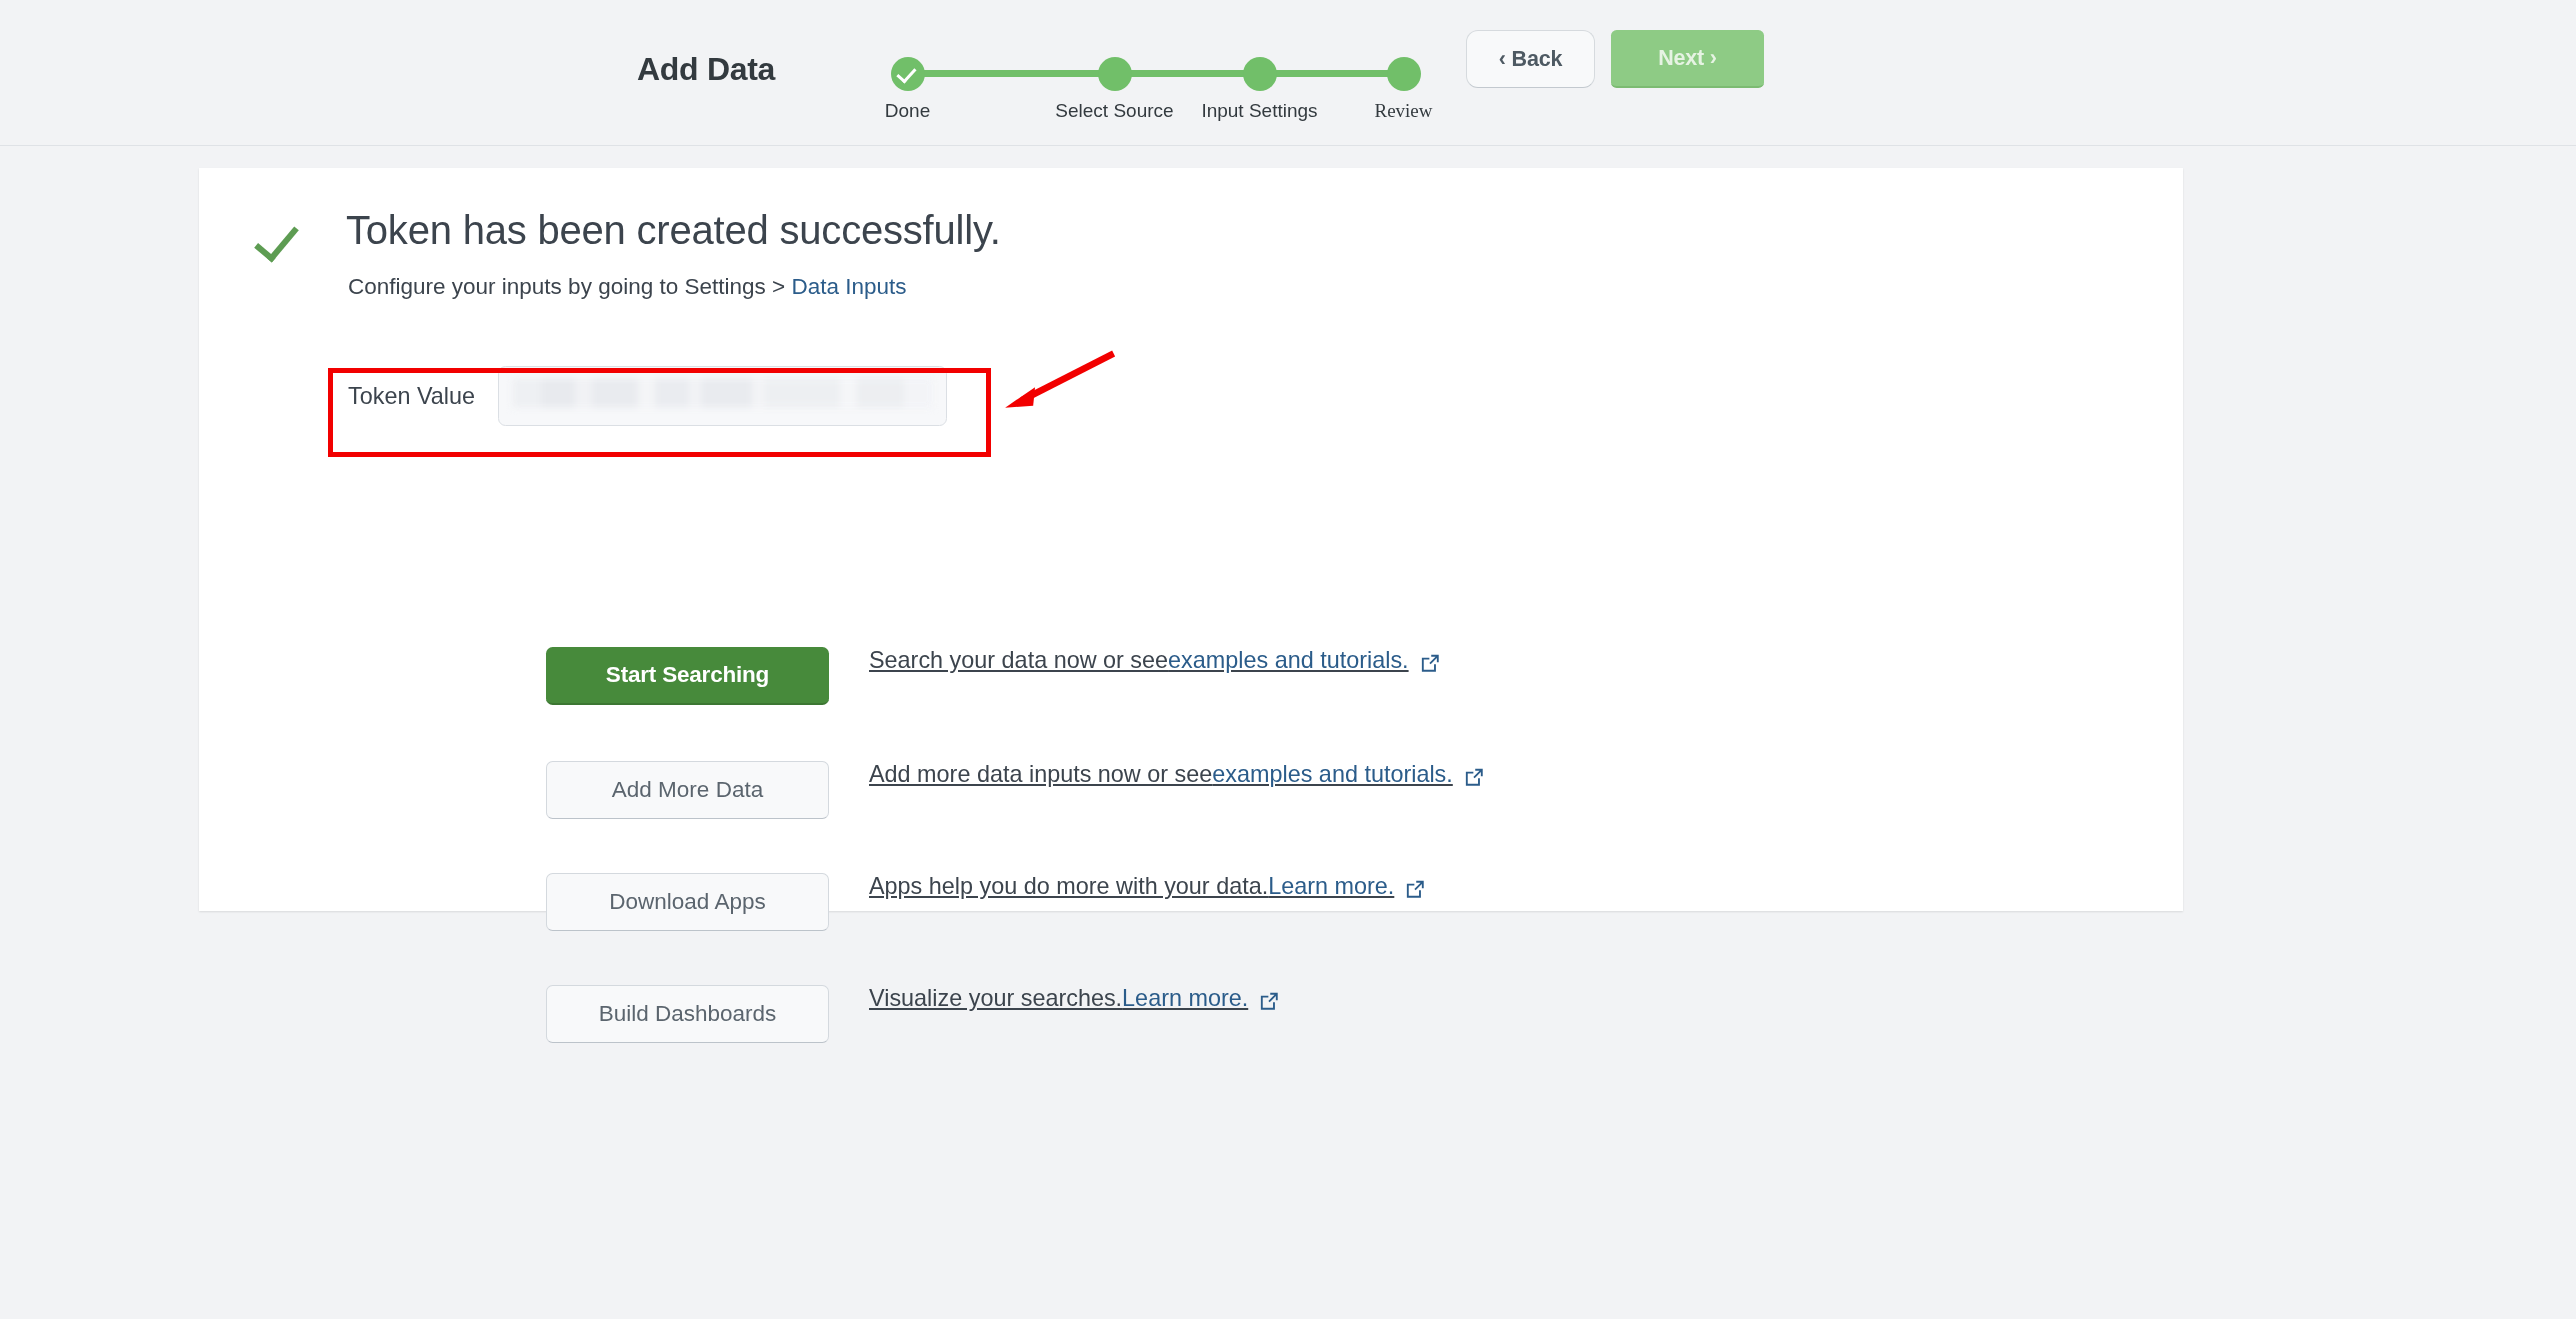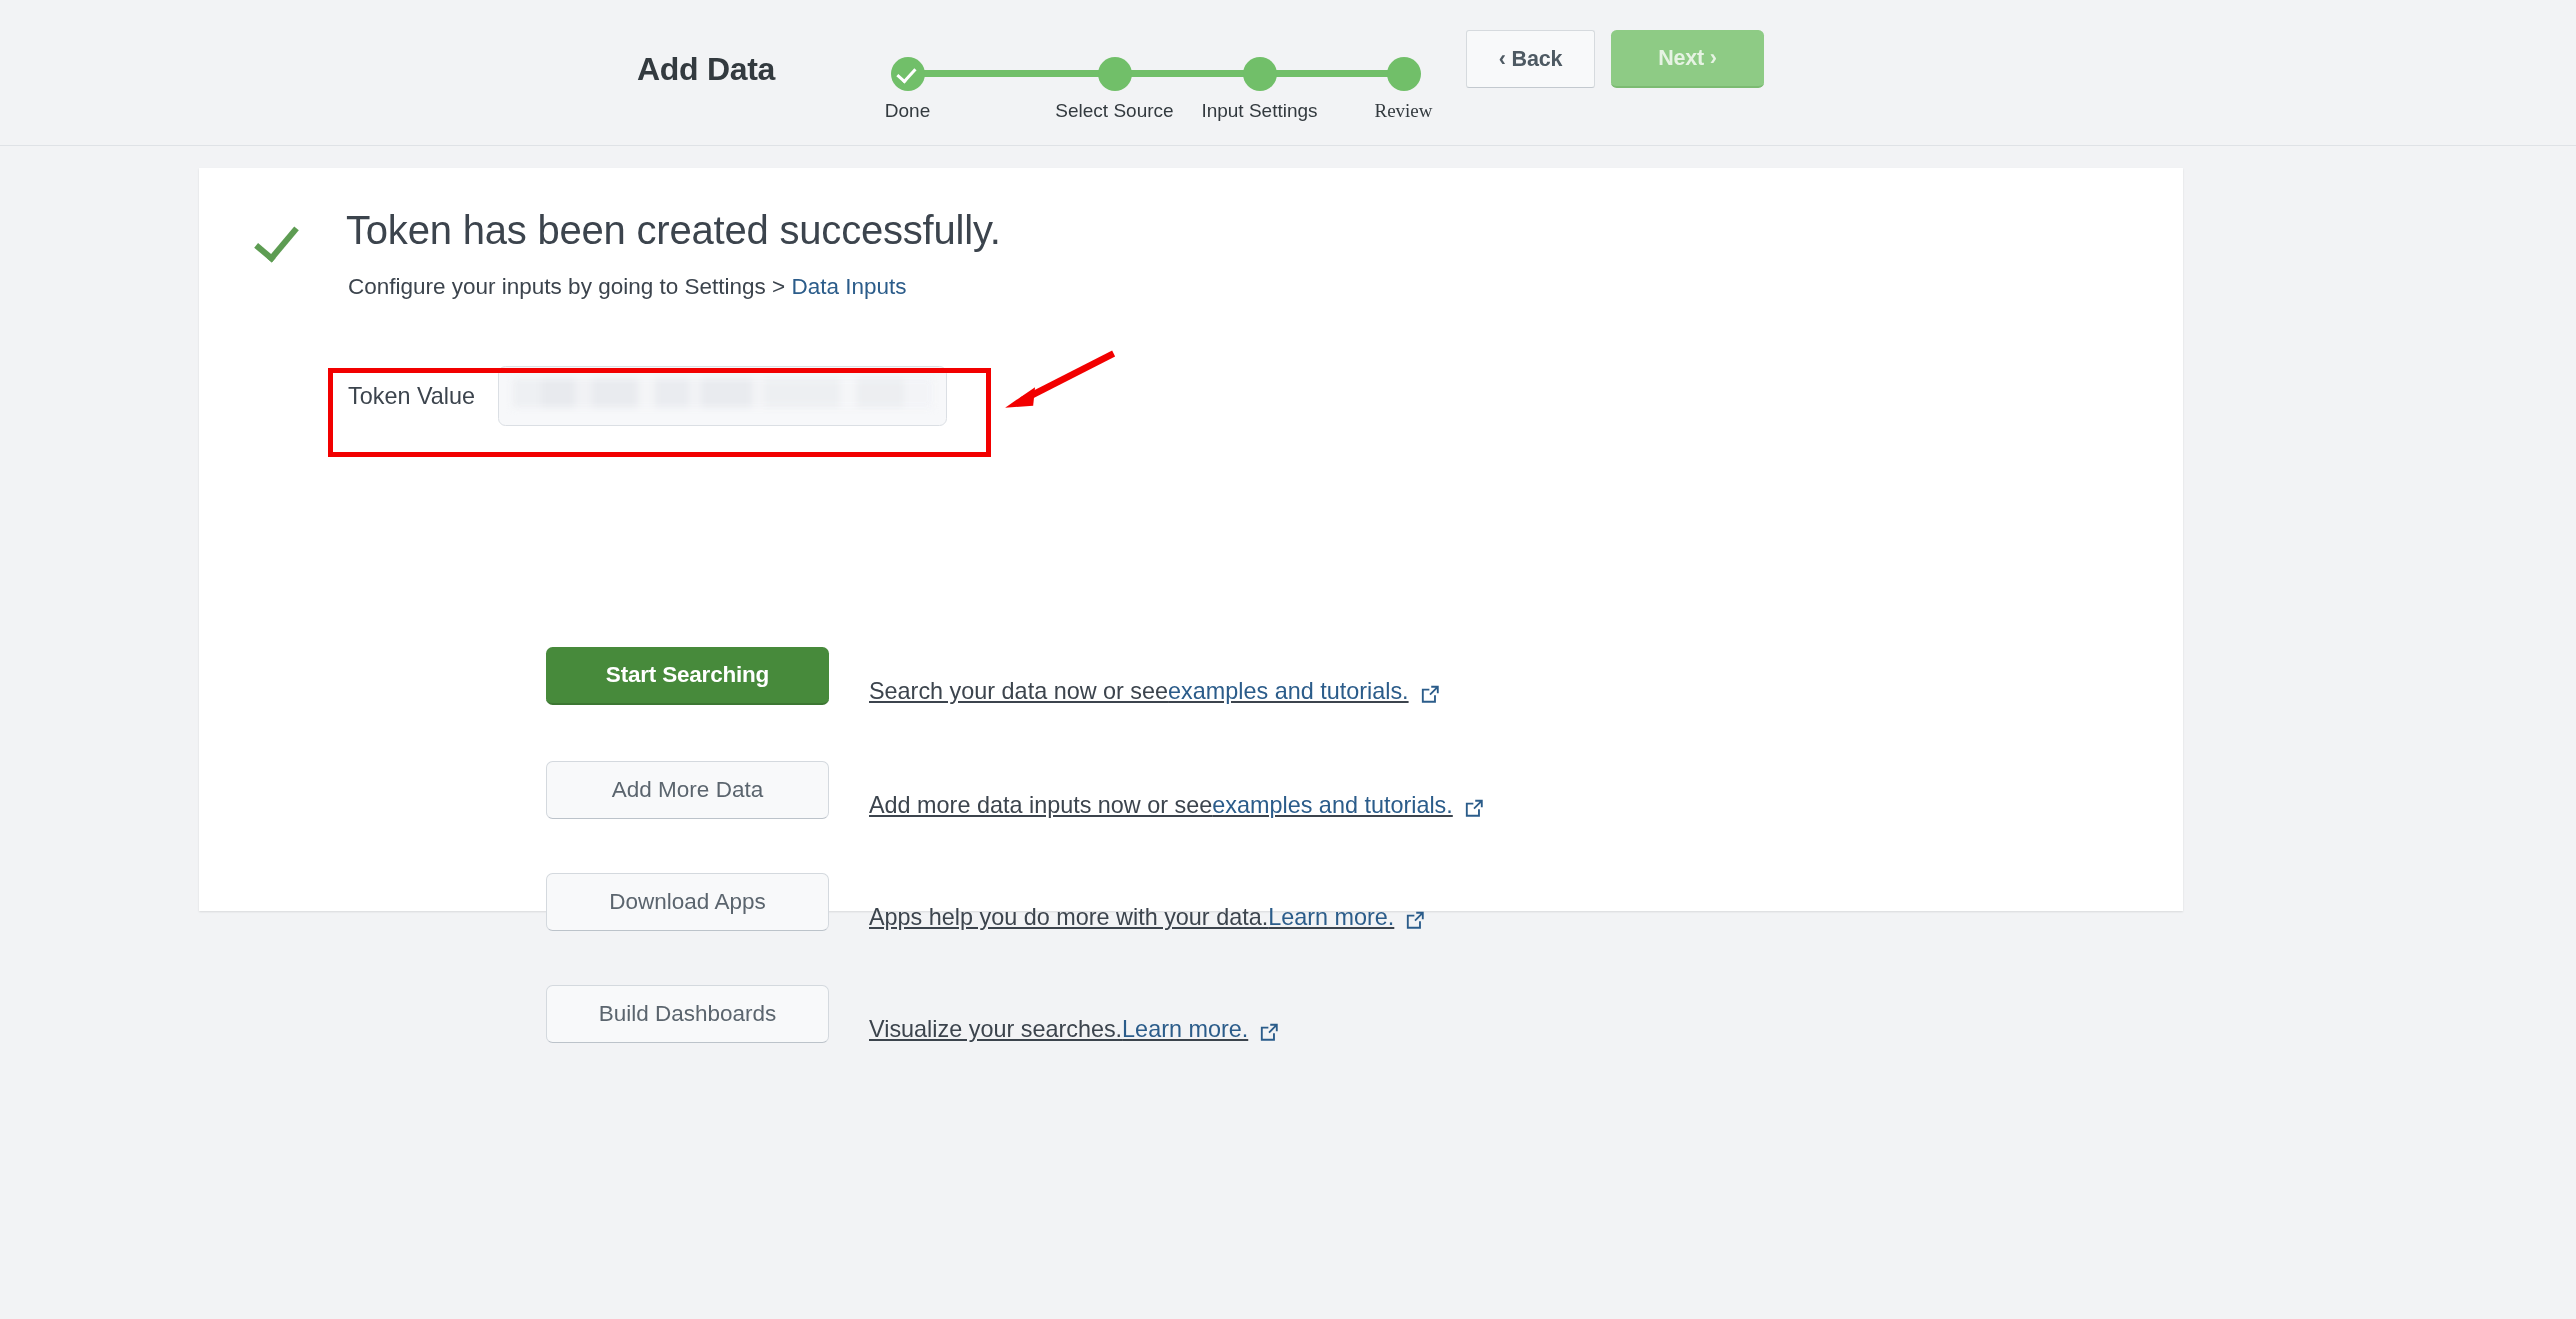--- a/index.html
+++ b/index.html
@@ -93,21 +93,21 @@
   
   .btn-back {
     position: absolute;
     left: 1466px;
     top: 30px;
     width: 129px;
     height: 58px;
     background: #f8f9fa;
     border: 0.9px solid #d6dade;
     border-bottom-color: #c3c9cf;
-    border-radius: 3px;
+    border-radius: 12px;
     color: #4e5a63;
     font-size: 21.5px;
     font-weight: bold;
     font-family: "Liberation Sans", sans-serif;
     cursor: pointer;
     padding: 0;
     letter-spacing: -0.2px;
   }
   .btn-next {
     position: absolute;
@@ -249,21 +249,21 @@
     height: 80px;
     z-index: 6;
     pointer-events: none;
   }
 
   
   .action-row {
     position: absolute;
     left: 347px;
     display: flex;
-    align-items: flex-end;
+    align-items: flex-start;
   }
   .action-row.r0 { top: 479px; }
   .action-row.r1 { top: 593px; }
   .action-row.r2 { top: 705px; }
   .action-row.r3 { top: 817px; }
 
   .act-btn {
     width: 283px;
     height: 58px;
     border-radius: 6.6px;

